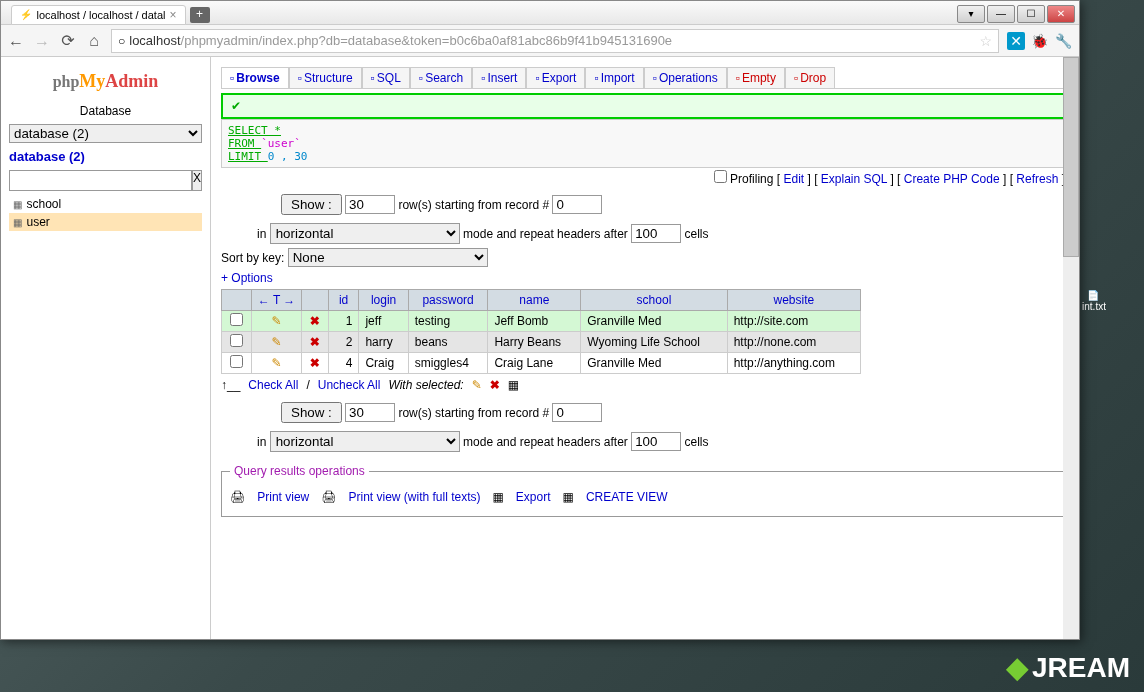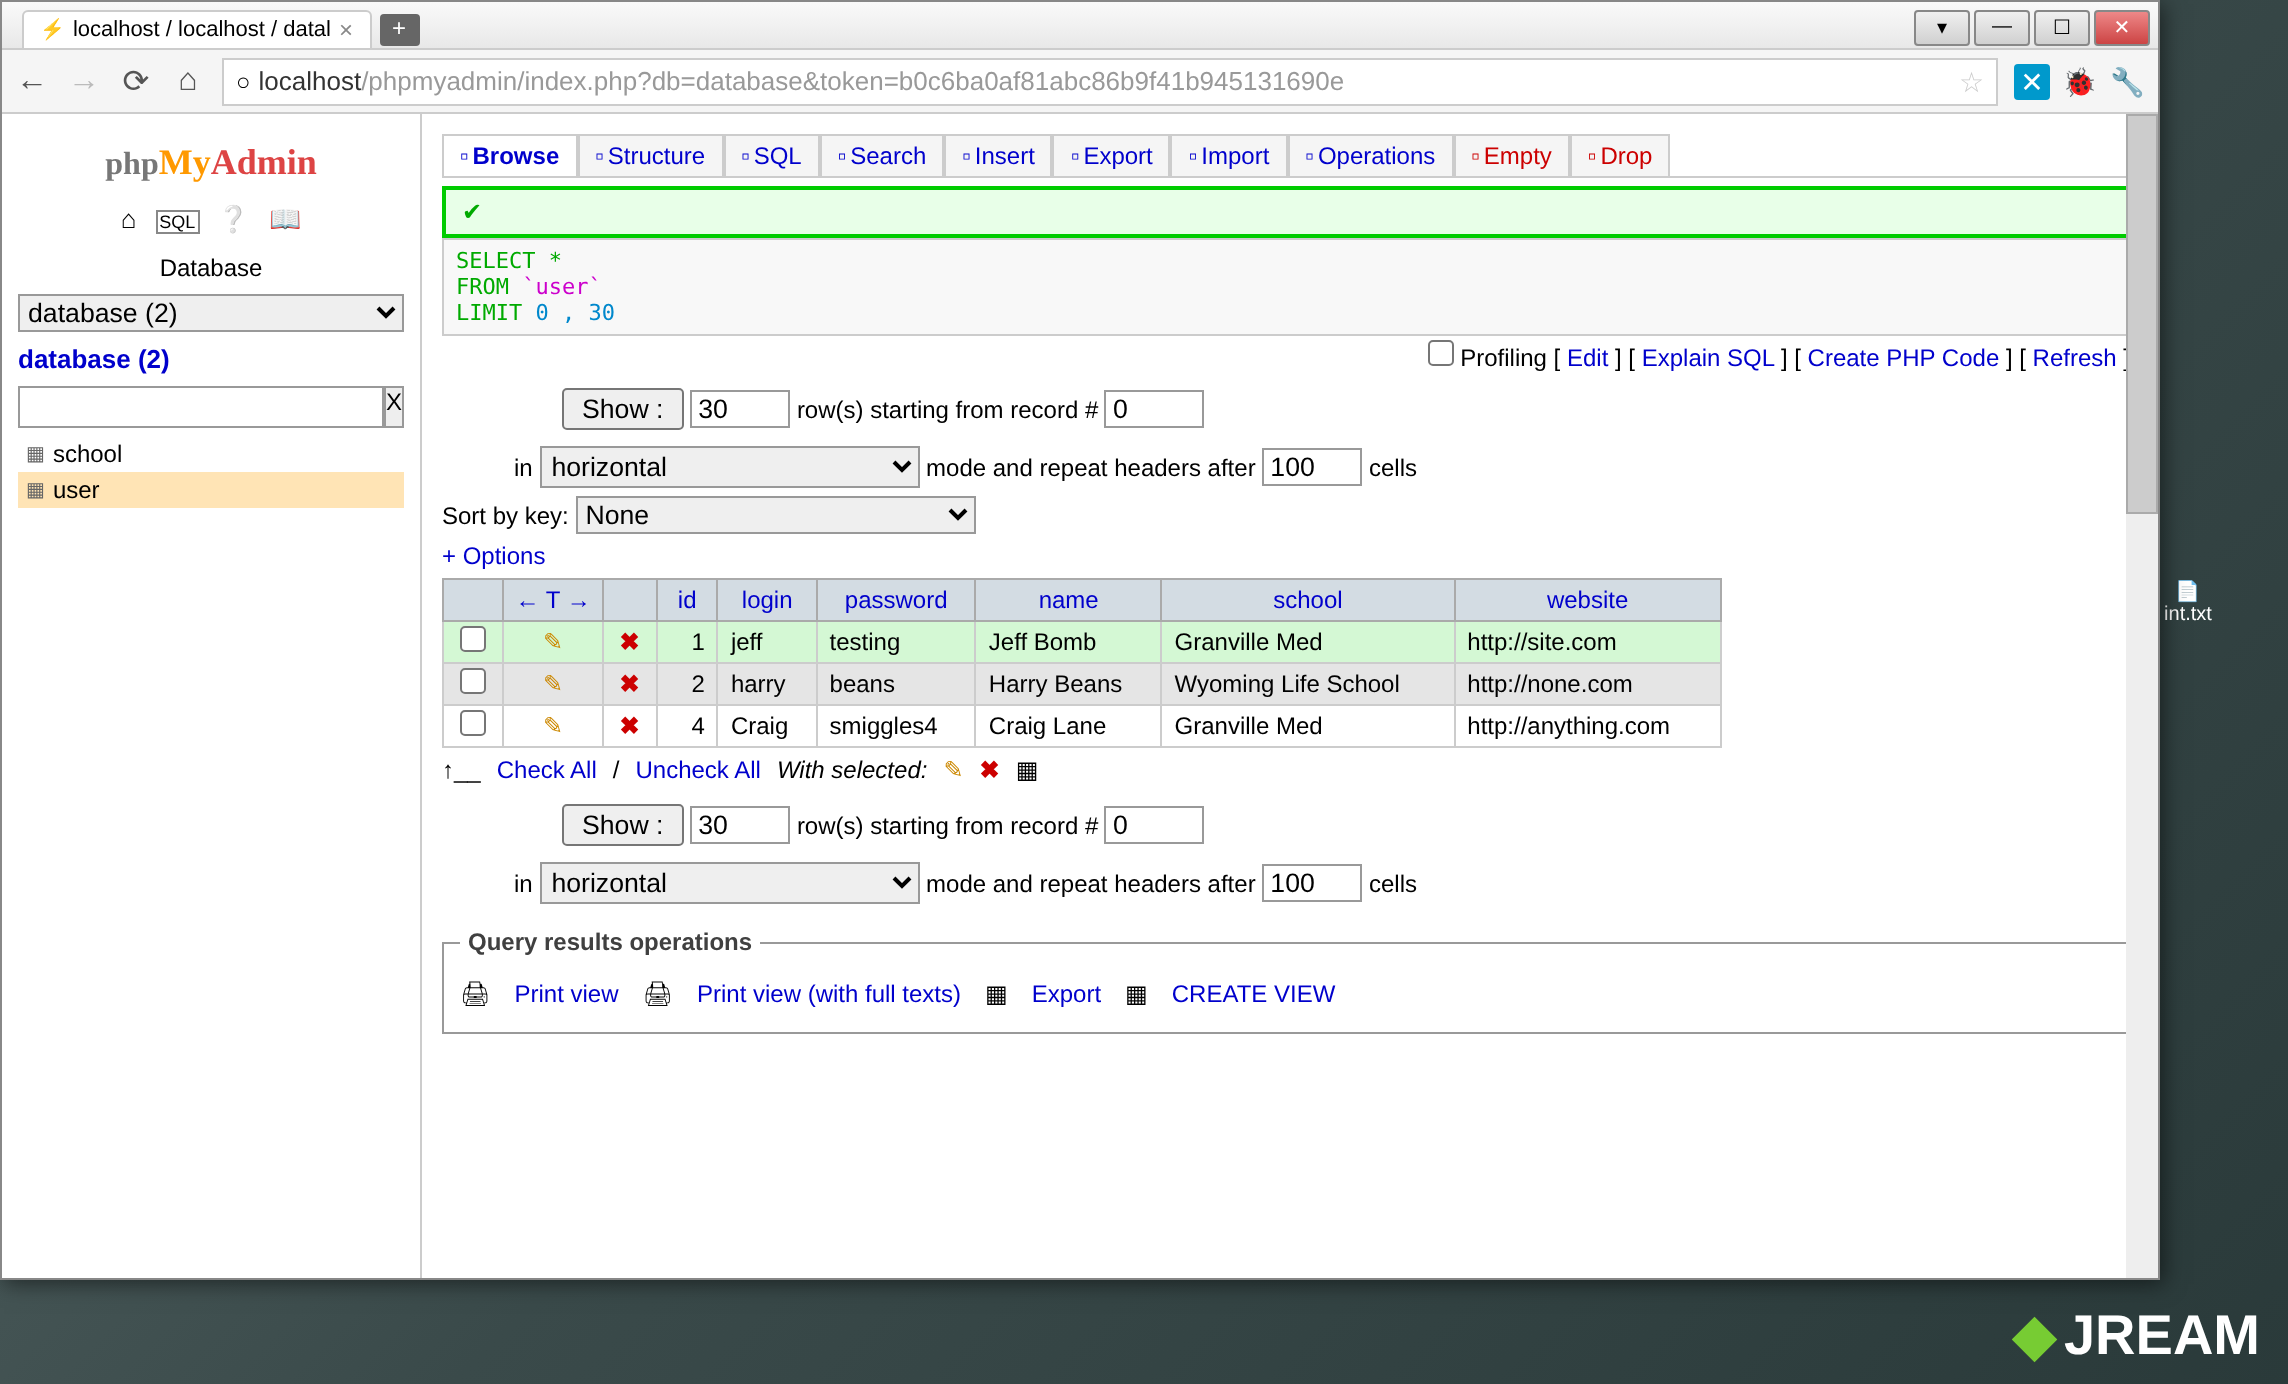--- a/index.html
+++ b/index.html
@@ -45,40 +45,40 @@
 .breadcrumb { padding: 4px 0; font-size: 13px; }
 .breadcrumb a { color: #00c; text-decoration: none; }
 .breadcrumb .sep { color: #333; margin: 0 4px; }
 .bc-ico { margin-right: 2px; }
 .tabs { display: flex; border-bottom: 1px solid #ccc; margin-top: 4px; }
 .tabs .tab-item { padding: 3px 8px; border: 1px solid #ccc; border-bottom: none; background: #f5f5f5; cursor: pointer; color: #00c; font-size: 12px; display: flex; align-items: center; gap: 2px; }
 .tabs .tab-item.active { background: #fff; font-weight: bold; }
 .tabs .tab-item.danger { color: #c00; }
 .msgbox { border: 2px solid #0c0; background: #e8ffe8; padding: 4px 8px; margin-top: 4px; display: flex; align-items: center; gap: 6px; }
 .sqlbox { background: #f8f8f8; border: 1px solid #ccc; padding: 4px 6px; font-family: monospace; font-size: 11px; }
-.sqlbox .kw { color: #0a0; }
+.sqlbox .kw { color: #0a0; text-decoration: underline; }
 .sqlbox .tbl { color: #c0c; }
 .sqlbox .num { color: #08c; }
 .sql-actions { text-align: right; padding: 2px 4px; font-size: 12px; }
 .sql-actions a { color: #00c; }
 .controls { padding: 6px 0 2px 60px; }
 .controls button, .main button { padding: 1px 8px; cursor: pointer; }
 .controls input[type=text] { width: 50px; padding: 1px 3px; border: 1px solid #999; }
 .controls select { padding: 1px; }
 .sortby { padding: 2px 0; }
 .opts-link { color: #00c; padding: 2px 0; display: inline-block; }
 .data-table { border-collapse: collapse; width: 640px; margin-top: 2px; }
 .data-table th { background: #d3dce3; border: 1px solid #aaa; padding: 3px 8px; color: #00c; font-weight: normal; text-align: center; font-size: 12px; }
 .data-table td { border: 1px solid #ccc; padding: 2px 6px; font-size: 12px; }
 .data-table tr.even { background: #e5e5e5; }
 .data-table tr.hl { background: #d4f8d4; }
 .row-actions { padding: 4px 0; display: flex; align-items: center; gap: 8px; }
 .row-actions a { color: #00c; }
 fieldset { border: 1px solid #999; padding: 8px; margin-top: 10px; }
-legend { color: #404040; font-weight: bold; padding: 0 4px; }
+legend { color: #a21caf; font-weight: normal; padding: 0 4px; }
 .qops { display: flex; gap: 12px; align-items: center; padding: 4px 0; }
 .qops a { color: #00c; }
 .jream { position: absolute; bottom: 8px; right: 14px; color: #fff; font-family: Arial; font-size: 28px; font-weight: bold; display: flex; align-items: center; gap: 4px; }
 .jream .sq { color: #7c3; }
 .desktop-ico { position: absolute; right: 30px; top: 290px; width: 40px; text-align: center; color: #fff; font-size: 10px; }
 select { border: 1px solid #999; }
 a { cursor: pointer; }
 .edit-ico { color: #c80; font-size: 12px; }
 .del-ico { color: #c00; font-weight: bold; font-size: 12px; }
 .chk { }
@@ -119,26 +119,20 @@
       <span class="ext-ico" style="background:#09c;color:#fff;border-radius:2px;">✕</span>
       <span class="ext-ico">🐞</span>
       <span class="ext-ico">🔧</span>
     </div>
   </div>
 
   <div class="content">
     <div class="sidebar">
       <div class="pma-logo">
         <span class="php">php</span><span class="my">My</span><span class="admin">Admin</span>
-      </div>
-      <div class="sidebar-icons">
-        <span>⌂</span>
-        <span style="font-size:9px;border:1px solid #888;padding:0 1px;">SQL</span>
-        <span>❔</span>
-        <span>📖</span>
       </div>
       <div class="side-label">Database</div>
       <select class="side-select">
         <option>database (2)</option>
       </select>
       <a class="db-link">database (2)</a>
       <div class="filter-row">
         <input class="filter-input" value="" style="">
         <span class="filter-x">X</span>
       </div>

